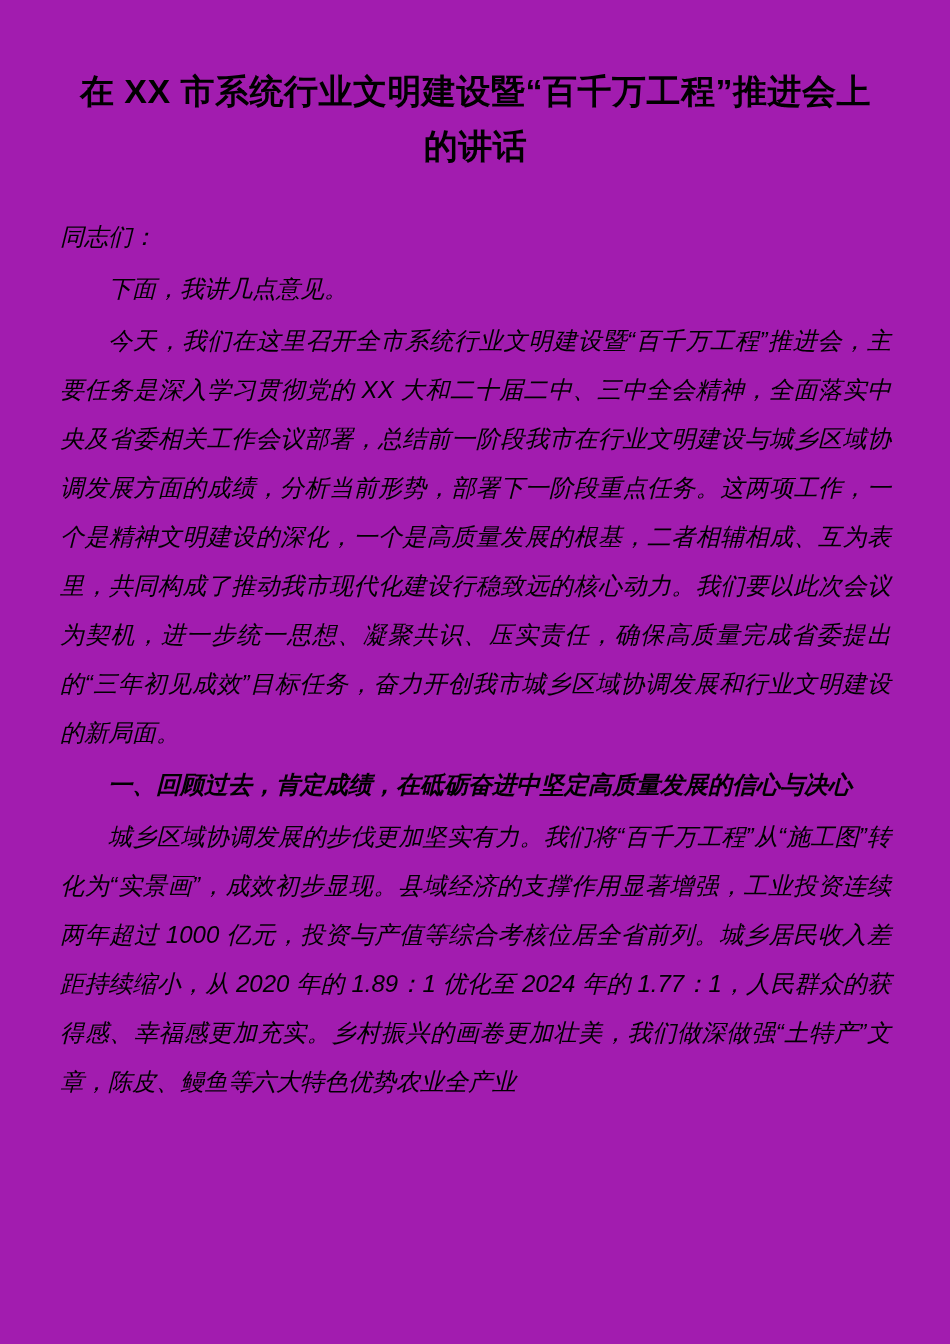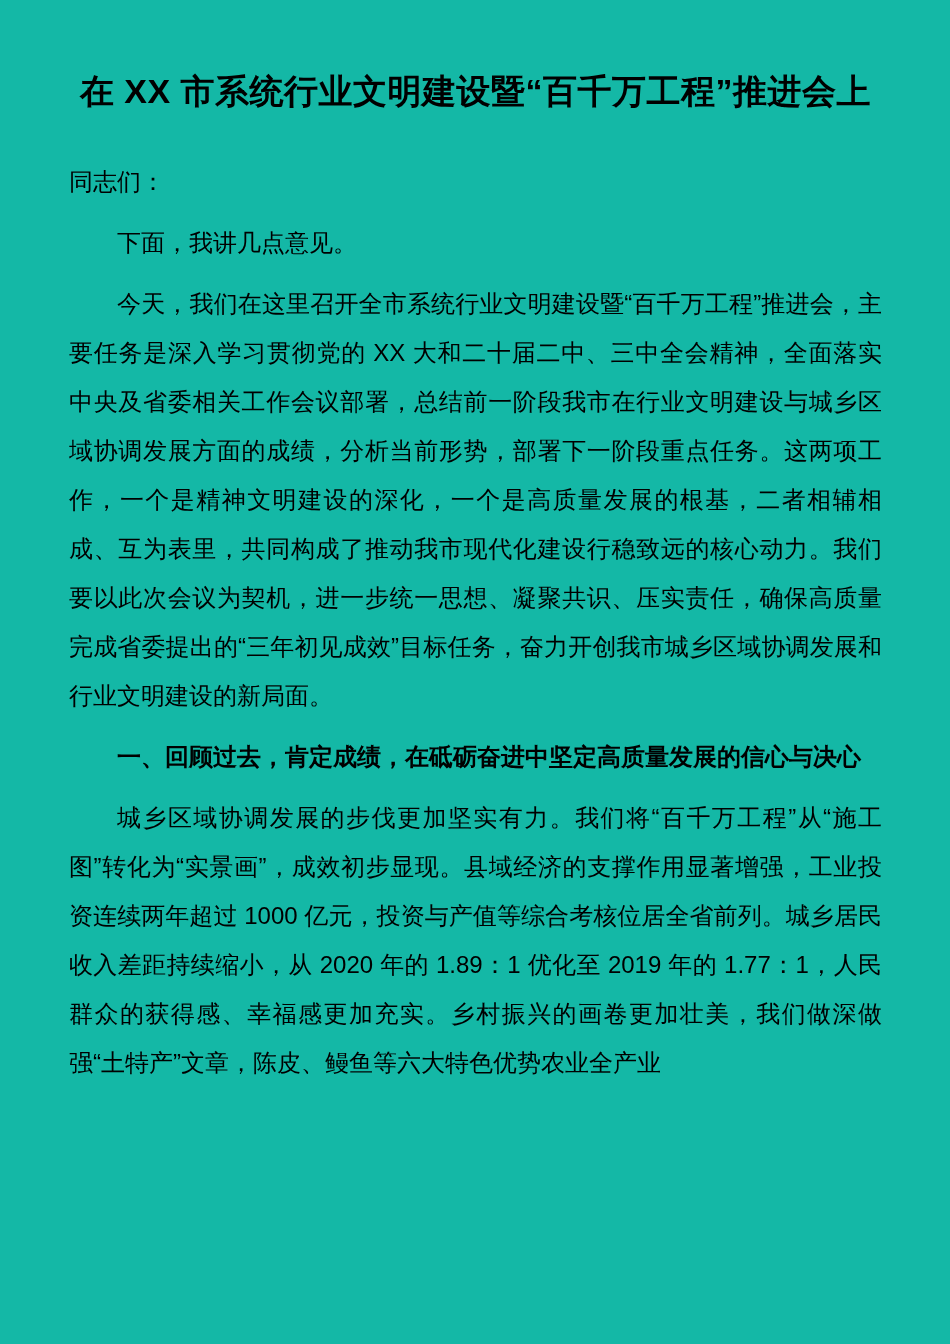--- a/index.html
+++ b/index.html
@@ -12,61 +12,63 @@
     background: #ffffff;
     overflow: hidden;
     font-family: "Liberation Sans", sans-serif;
     color: #000000;
   }
   .page {
     box-sizing: border-box;
     width: 950px;
     height: 1344px;
     padding: 64px 56px 0 57px;
-    background: #14b8a6;
+    background: #a21caf;
   }
   .doc-title {
     margin: 0 0 38px 0;
     font-size: 34px;
     line-height: 55px;
     font-weight: 700;
     text-align: center;
     letter-spacing: 0.5px;
   }
   .title-line {
     display: block;
   }
   .para {
-    margin: 12px;
+    margin: 3px;
     font-size: 24px;
     line-height: 49px;
     text-align: justify;
     word-break: break-all;
+    font-style: italic;
   }
   .para.indent {
     text-indent: 2em;
   }
   .para.heading1 {
     text-indent: 2em;
     font-weight: 700;
   }
 </style>
 </head>
 <body>
 
 <div class="page">
 
   <h1 class="doc-title">
     <span class="title-line">在 XX 市系统行业文明建设暨“百千万工程”推进会上</span>
+    <span class="title-line">的讲话</span>
   </h1>
 
   <p class="para">同志们：</p>
 
   <p class="para indent">下面，我讲几点意见。</p>
 
   <p class="para indent">今天，我们在这里召开全市系统行业文明建设暨“百千万工程”推进会，主要任务是深入学习贯彻党的 XX 大和二十届二中、三中全会精神，全面落实中央及省委相关工作会议部署，总结前一阶段我市在行业文明建设与城乡区域协调发展方面的成绩，分析当前形势，部署下一阶段重点任务。这两项工作，一个是精神文明建设的深化，一个是高质量发展的根基，二者相辅相成、互为表里，共同构成了推动我市现代化建设行稳致远的核心动力。我们要以此次会议为契机，进一步统一思想、凝聚共识、压实责任，确保高质量完成省委提出的“三年初见成效”目标任务，奋力开创我市城乡区域协调发展和行业文明建设的新局面。</p>
 
   <p class="para heading1">一、回顾过去，肯定成绩，在砥砺奋进中坚定高质量发展的信心与决心</p>
 
 
-  <p class="para indent">城乡区域协调发展的步伐更加坚实有力。我们将“百千万工程”从“施工图”转化为“实景画”，成效初步显现。县域经济的支撑作用显著增强，工业投资连续两年超过 1000 亿元，投资与产值等综合考核位居全省前列。城乡居民收入差距持续缩小，从 2020 年的 1.89：1 优化至 2019 年的 1.77：1，人民群众的获得感、幸福感更加充实。乡村振兴的画卷更加壮美，我们做深做强“土特产”文章，陈皮、鳗鱼等六大特色优势农业全产业</p>
+  <p class="para indent">城乡区域协调发展的步伐更加坚实有力。我们将“百千万工程”从“施工图”转化为“实景画”，成效初步显现。县域经济的支撑作用显著增强，工业投资连续两年超过 1000 亿元，投资与产值等综合考核位居全省前列。城乡居民收入差距持续缩小，从 2020 年的 1.89：1 优化至 2024 年的 1.77：1，人民群众的获得感、幸福感更加充实。乡村振兴的画卷更加壮美，我们做深做强“土特产”文章，陈皮、鳗鱼等六大特色优势农业全产业</p>
 
 </div>
 
 </body></html>

